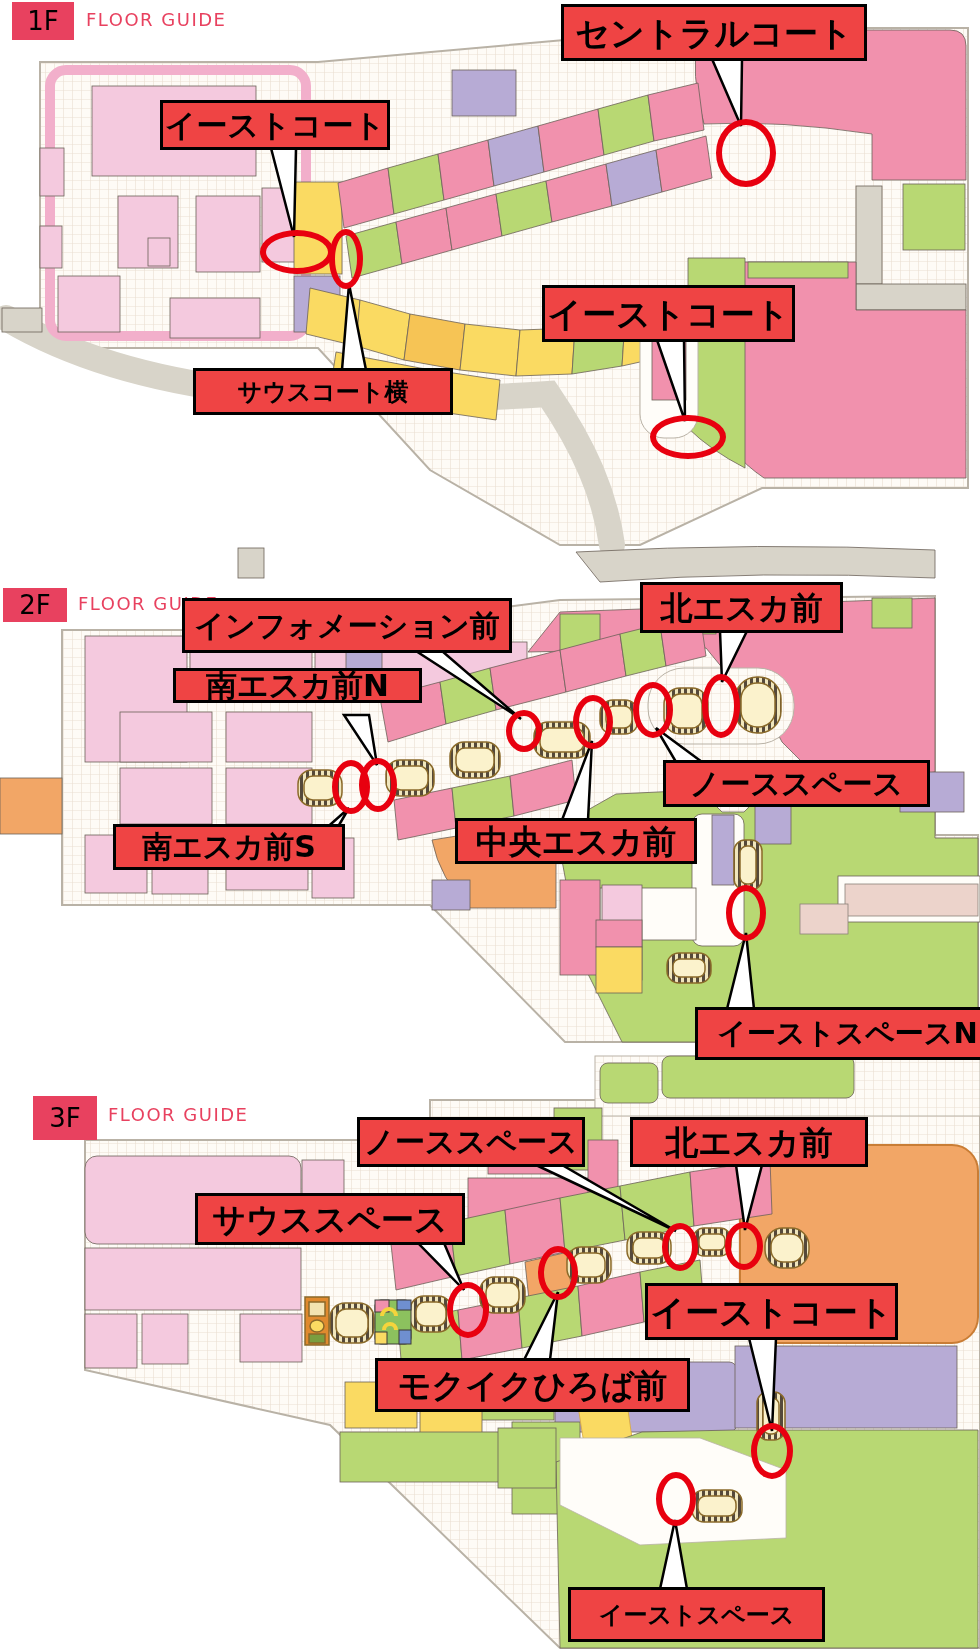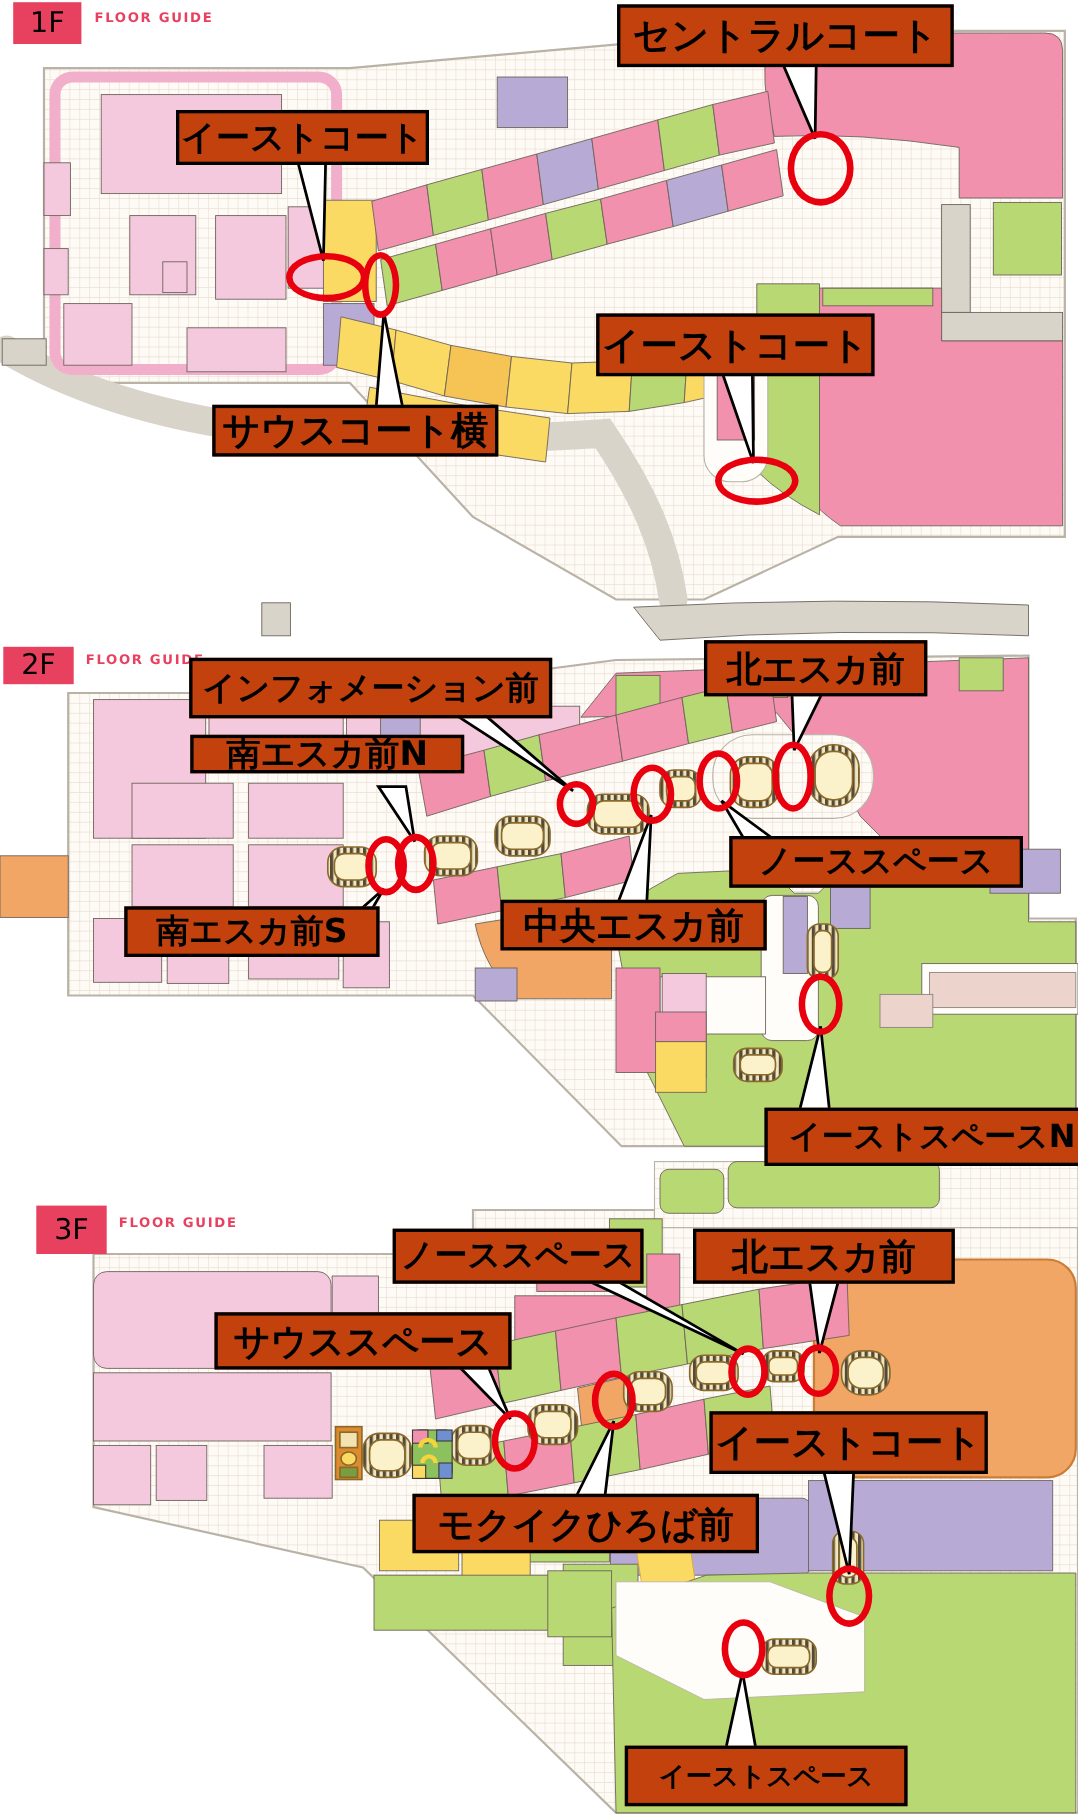--- a/index.html
+++ b/index.html
@@ -1,22 +1,22 @@
 <!DOCTYPE html>
 <html><head>
 <meta charset="utf-8">
 <style>
   html,body{margin:0;padding:0;background:#fff;}
   #canvas{position:relative;width:980px;height:1650px;background:#fff;overflow:hidden;
           font-family:"DejaVu Sans","Liberation Sans",sans-serif;}
   #map-svg{position:absolute;left:0;top:0;z-index:1;}
   .badge{position:absolute;background:#e8415f;color:#000000;display:flex;align-items:center;
          justify-content:center;font-size:26px;font-weight:500;z-index:10;}
-  .fg{position:absolute;color:#e8415f;font-size:12px;letter-spacing:1.5px;font-weight:700;z-index:10;}
-  .co{position:absolute;background:#c2410c;border:3px solid #000;box-sizing:border-box;
+  .fg{position:absolute;color:#e8415f;font-size:18px;letter-spacing:1.5px;font-weight:400;z-index:10;}
+  .co{position:absolute;background:#ef4444;border:3px solid #000;box-sizing:border-box;
       display:flex;align-items:center;justify-content:center;font-weight:bold;color:#000;
       white-space:nowrap;z-index:10;line-height:1;}
   .marker{position:absolute;border:6px solid #e8000f;border-radius:50%;box-sizing:border-box;
           background:transparent;z-index:8;}
 </style>
 </head>
 <body>
 
 <div id="canvas">
 
@@ -258,23 +258,23 @@
 <div class="badge" style="left:12px;top:2px;width:62px;height:38px">1F</div>
 <div class="fg" style="left:86px;top:9px">FLOOR GUIDE</div>
 <div class="badge" style="left:3px;top:588px;width:64px;height:34px">2F</div>
 <div class="fg" style="left:78px;top:593px">FLOOR GUIDE</div>
 <div class="badge" style="left:33px;top:1096px;width:64px;height:44px">3F</div>
 <div class="fg" style="left:108px;top:1104px">FLOOR GUIDE</div>
 
 <div class="co" style="left:160px;top:100px;width:230px;height:50px;font-size:31px">イーストコート</div>
 <div class="co" style="left:561px;top:4px;width:306px;height:57px;font-size:34px">セントラルコート</div>
 <div class="co" style="left:542px;top:285px;width:253px;height:57px;font-size:34px">イーストコート</div>
-<div class="co" style="left:193px;top:368px;width:260px;height:47px;font-size:34px">サウスコート横</div>
-
-<div class="co" style="left:172px;top:598px;width:330px;height:55px;font-size:30px">インフォメーション前</div>
+<div class="co" style="left:193px;top:368px;width:260px;height:47px;font-size:24px">サウスコート横</div>
+
+<div class="co" style="left:182px;top:598px;width:330px;height:55px;font-size:30px">インフォメーション前</div>
 <div class="co" style="left:640px;top:582px;width:203px;height:51px;font-size:32px">北エスカ前</div>
 <div class="co" style="left:173px;top:668px;width:249px;height:35px;font-size:31px">南エスカ前N</div>
 <div class="co" style="left:663px;top:760px;width:267px;height:47px;font-size:30px">ノーススペース</div>
 <div class="co" style="left:455px;top:818px;width:242px;height:46px;font-size:33px">中央エスカ前</div>
 <div class="co" style="left:113px;top:824px;width:232px;height:46px;font-size:30px">南エスカ前S</div>
 <div class="co" style="left:695px;top:1007px;width:305px;height:53px;font-size:29px">イーストスペースN</div>
 
 <div class="co" style="left:357px;top:1117px;width:228px;height:50px;font-size:30px">ノーススペース</div>
 <div class="co" style="left:630px;top:1117px;width:238px;height:50px;font-size:33px">北エスカ前</div>
 <div class="co" style="left:195px;top:1193px;width:270px;height:52px;font-size:33px">サウススペース</div>

